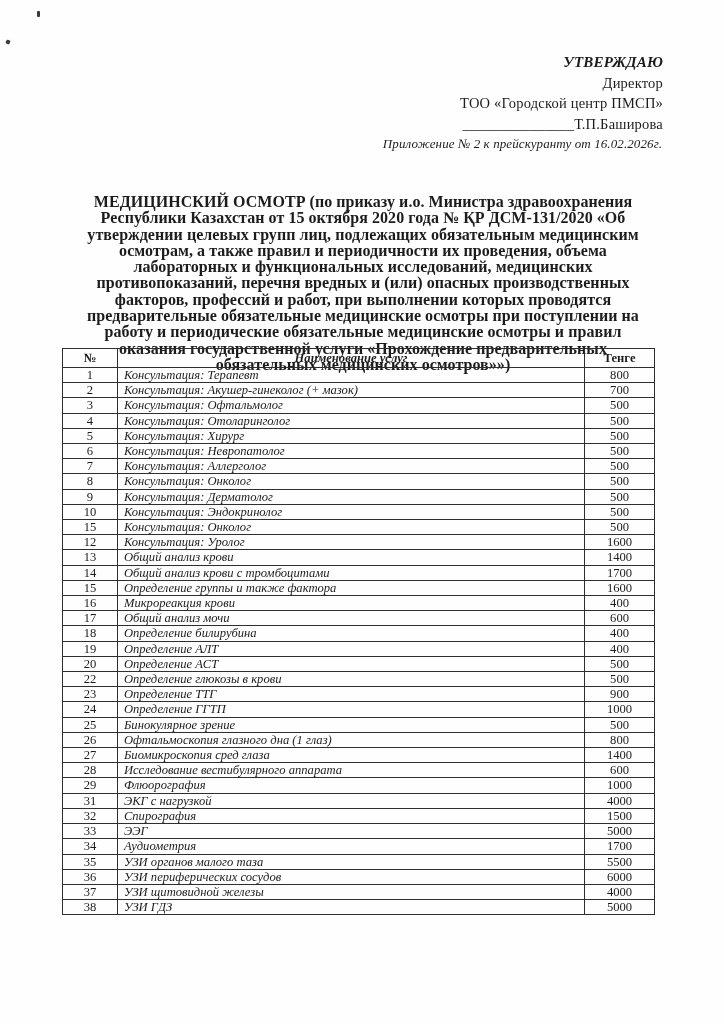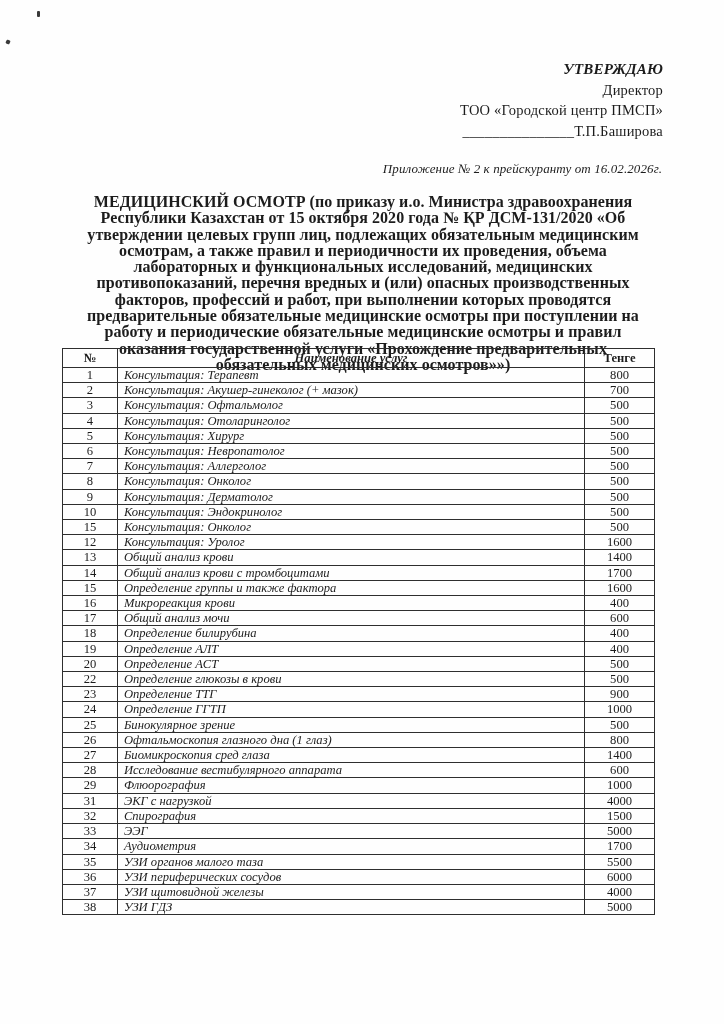--- a/index.html
+++ b/index.html
@@ -16,37 +16,36 @@
     background: #fefefe;
   }
   
   .speckle { position: absolute; background: #3a3a3a; border-radius: 1px; }
   .speckle.s1 { left: 37px; top: 11px; width: 3px; height: 6px; }
   .speckle.s2 { left: 6px;  top: 40px; width: 4px; height: 4px; transform: rotate(25deg); }
 
   
   .approval {
     position: absolute;
-    top: 59px; right: 61px;
+    top: 52px; right: 61px;
     text-align: right;
     font-size: 14.5px;
     line-height: 20.5px;
     letter-spacing: 0.2px;
   }
   .approval .approved { font-style: italic; font-weight: bold; font-size: 15px; }
   .approval .sig-row { white-space: nowrap; }
 
   
   .appendix {
     position: absolute;
     top: 136px; right: 62px;
     font-style: italic;
     font-size: 13px;
     letter-spacing: 0.1px;
-    margin-top: 25px;
   }
 
   
   .doc-title {
     position: absolute;
     top: 194px; left: 72px;
     width: 582px;
     text-align: center;
     font-weight: bold;
     font-size: 16px;

